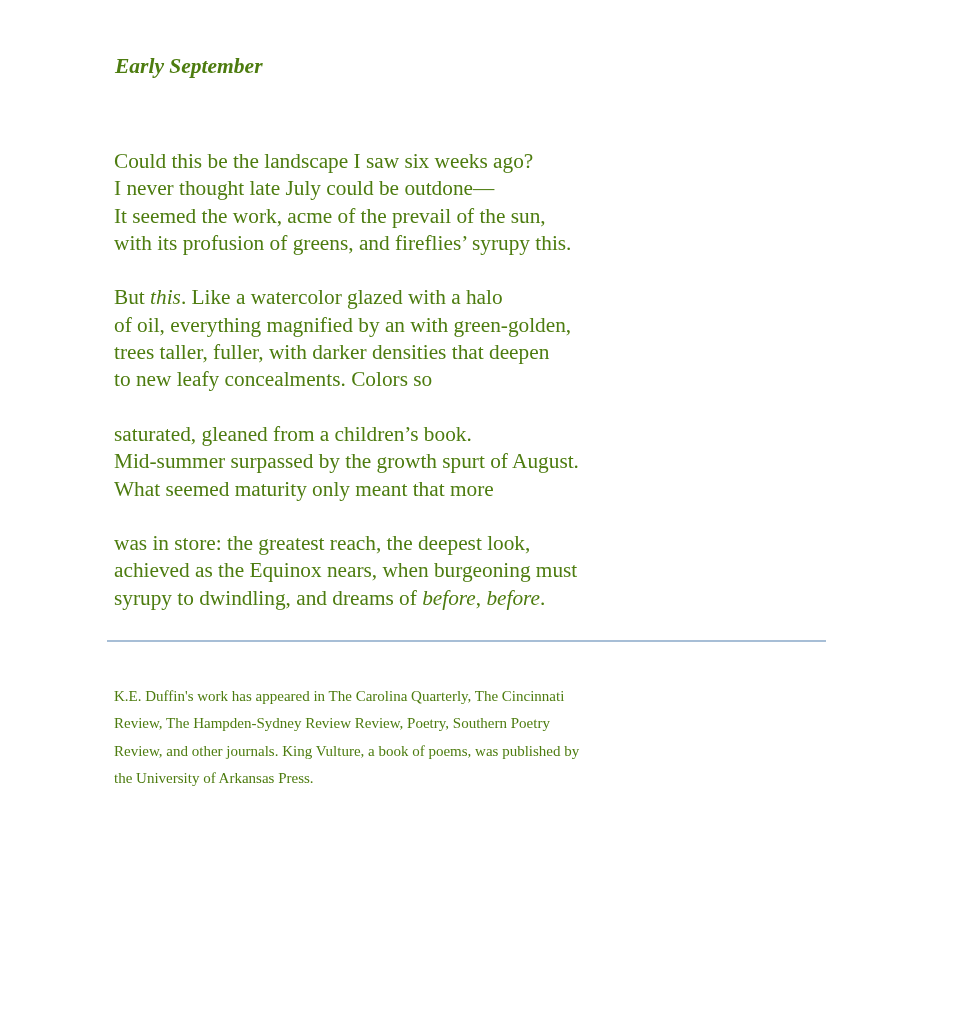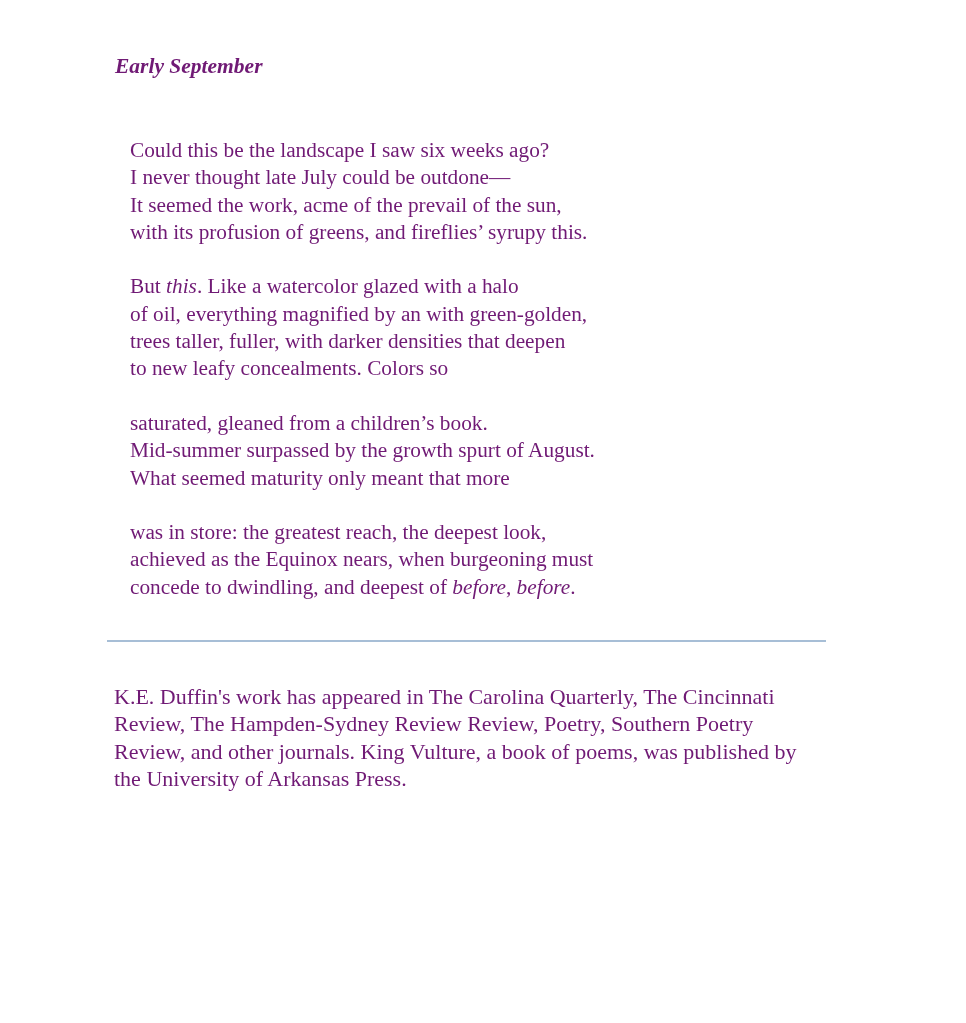--- a/index.html
+++ b/index.html
@@ -6,59 +6,58 @@
     margin: 0;
     padding: 0;
     background: #ffffff;
   }
   .page {
     position: relative;
     width: 966px;
     height: 1023px;
     background: #ffffff;
     font-family: "Liberation Serif", serif;
-    color: #701a75;
+    color: #4d7c0f;
     overflow: hidden;
   }
   .poem-title {
     position: absolute;
     left: 115px;
     top: 53px;
     font-size: 21.5px;
     line-height: 27px;
     font-weight: bold;
     font-style: italic;
   }
   .poem-body {
     position: absolute;
     left: 114px;
-    top: 137px;
+    top: 148px;
     font-size: 21.3px;
     line-height: 27.3px;
-    margin-left: 16px;
   }
   .stanza {
     margin: 0 0 27.3px 0;
   }
   .line {
     white-space: pre;
   }
   .section-divider {
     position: absolute;
     left: 107px;
     top: 632px;
     width: 719px;
     height: 2px;
     border: none;
   }
   .bio {
     position: absolute;
     left: 114px;
     top: 683px;
-    font-size: 22px;
+    font-size: 15px;
     line-height: 27.3px;
   }
   em { font-style: italic; }
 </style>
 </head>
 <body>
 
 <div class="page">
 
   <div class="poem-title">Early September</div>
@@ -77,21 +76,21 @@
         <div class="line"><span>to new leafy concealments. Colors so</span></div>
       </div>
       <div class="stanza">
         <div class="line"><span>saturated, gleaned from a children’s book.</span></div>
         <div class="line"><span>Mid-summer surpassed by the growth spurt of August.</span></div>
         <div class="line"><span>What seemed maturity only meant that more</span></div>
       </div>
       <div class="stanza">
         <div class="line"><span>was in store: the greatest reach, the deepest look,</span></div>
         <div class="line"><span>achieved as the Equinox nears, when burgeoning must</span></div>
-        <div class="line"><span>concede to dwindling, and deepest of </span><em>before</em><span>, </span><em>before</em><span>.</span></div>
+        <div class="line"><span>syrupy to dwindling, and dreams of </span><em>before</em><span>, </span><em>before</em><span>.</span></div>
       </div>
     </div>
 
   <hr class="section-divider" style="background-color: rgb(167, 190, 214);">
 
   <div class="bio">
       <div class="line">K.E. Duffin's work has appeared in The Carolina Quarterly, The Cincinnati</div>
       <div class="line">Review, The Hampden-Sydney Review Review, Poetry, Southern Poetry</div>
       <div class="line">Review, and other journals. King Vulture, a book of poems, was published by</div>
       <div class="line">the University of Arkansas Press.</div>

